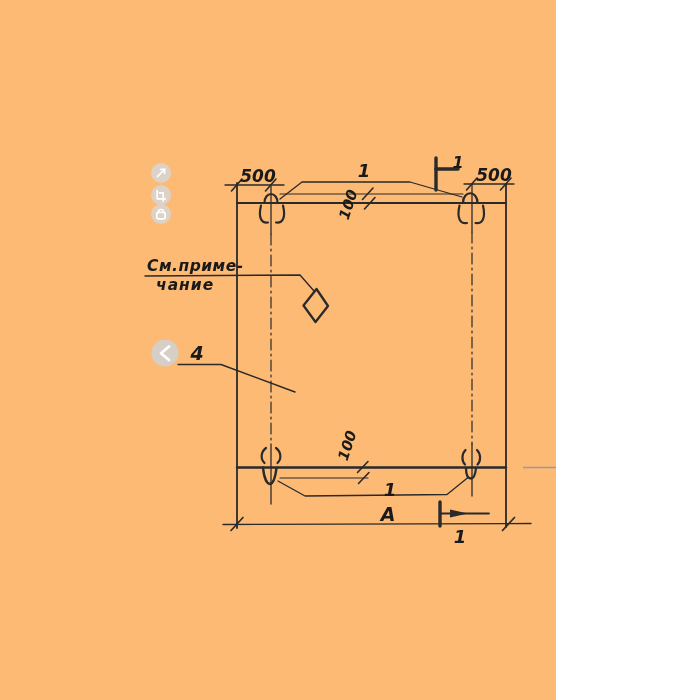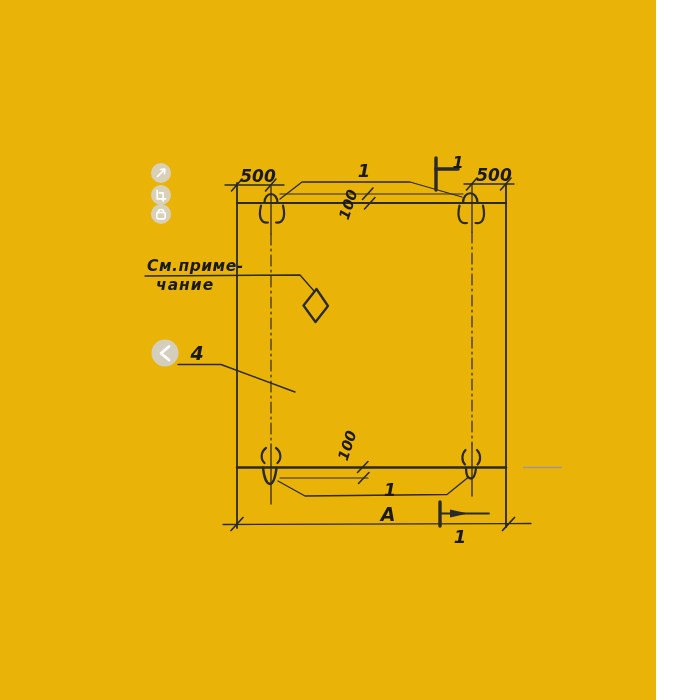--- a/index.html
+++ b/index.html
@@ -1,16 +1,16 @@
 <!DOCTYPE html>
 <html><head>
 <meta charset="utf-8">
 <style>
   html,body{margin:0;padding:0;background:#ffffff;}
-  .stage{position:relative;width:656px;height:700px;background:#eab308;overflow:hidden;
+  .stage{position:relative;width:556px;height:700px;background:#fdba74;overflow:hidden;
          font-family:"DejaVu Sans",sans-serif;text-decoration:underline;}
   svg{position:absolute;left:0;top:0;}
   .ink{stroke:#2a2a2a;fill:none;stroke-linecap:round;stroke-linejoin:round;}
   .lbl{fill:#1a1a1a;font-family:"DejaVu Sans",sans-serif;font-style:italic;font-weight:bold;}
   .icon-glyph{stroke:#ffffff;fill:none;stroke-linecap:round;stroke-linejoin:round;stroke-width:1.7;}
 </style>
 </head>
 <body>
 
 <div class="stage">

